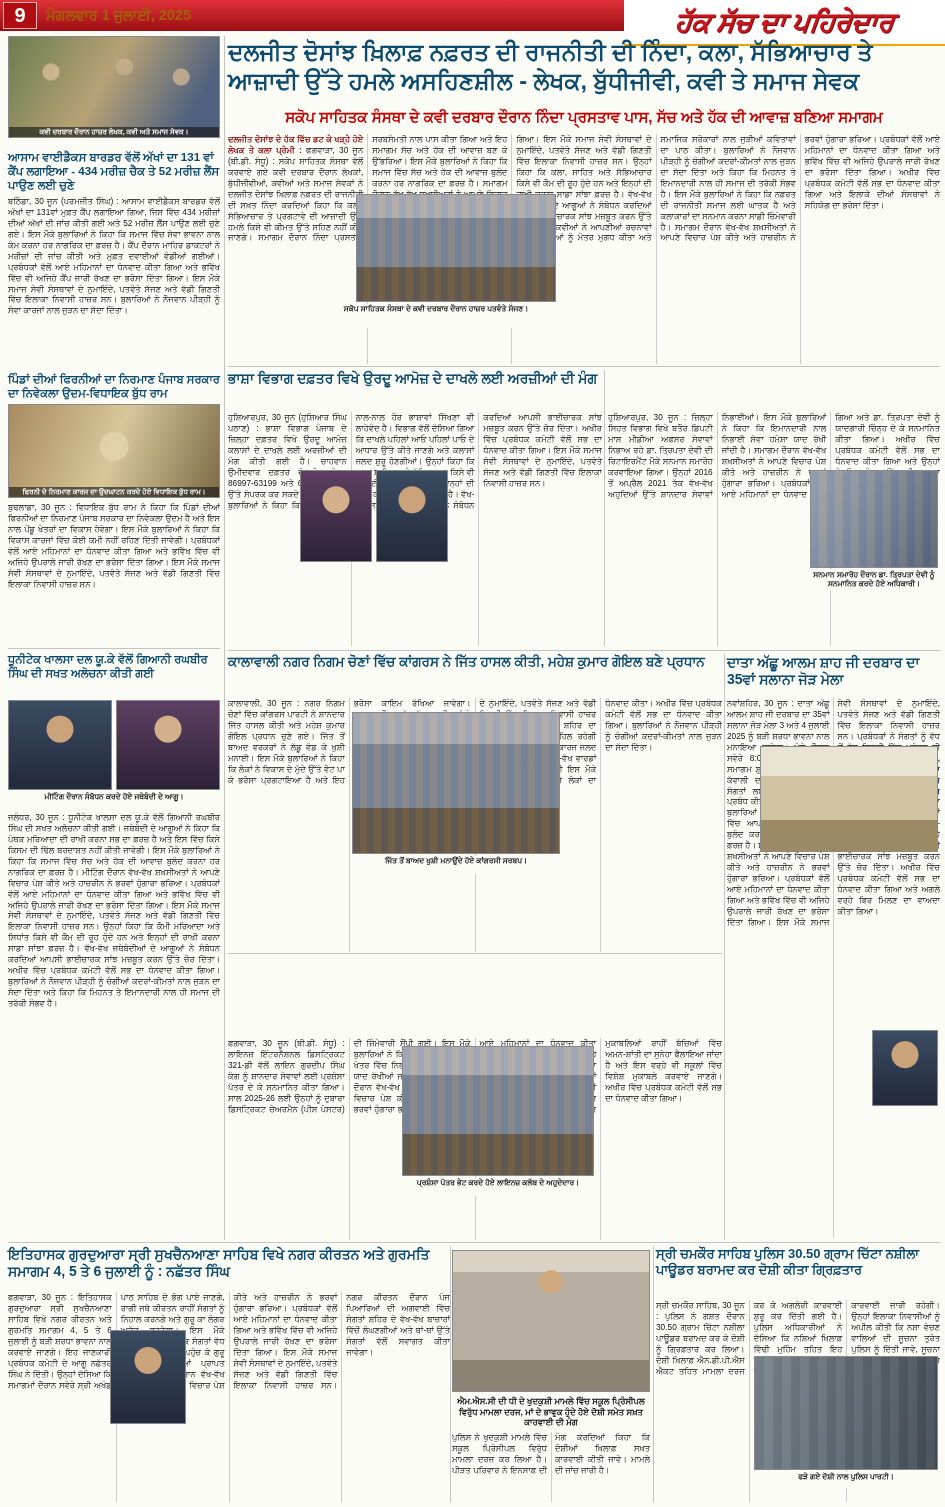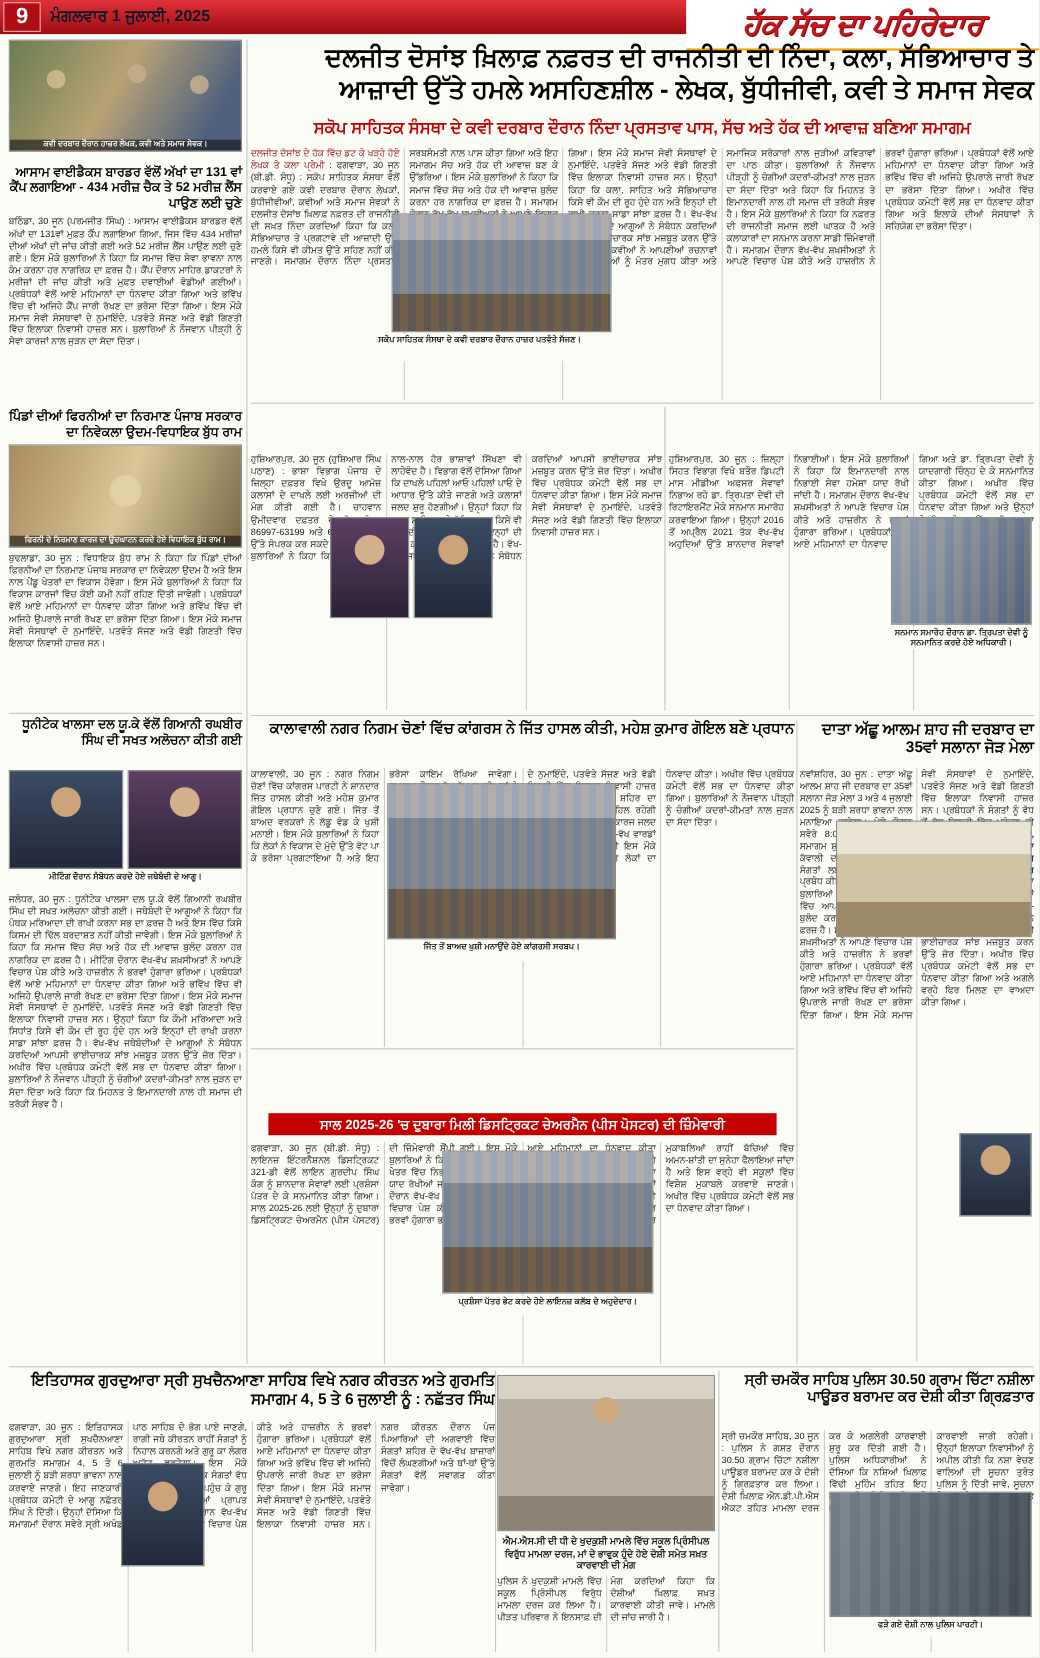--- a/index.html
+++ b/index.html
@@ -1,44 +1,44 @@
 <!DOCTYPE html>
 <html><head>
 <meta charset="utf-8">
 <style>
   *{margin:0;padding:0;box-sizing:border-box}
   html,body{background:#d9d9d4}
   body{font-family:"Liberation Sans","DejaVu Sans",sans-serif}
   #page{position:relative;width:945px;height:1507px;margin:0 auto;background:#fcfcf7;overflow:hidden}
   .abs{position:absolute}
-  .headline{font-weight:bold;color:#000000;text-align:right;line-height:1.22}
+  .headline{font-weight:bold;color:#0c4a6e;text-align:left;line-height:1.22}
   .body-text{font-size:8.3px;line-height:1.32;text-align:justify;color:#141414;overflow:hidden}
   .cols2{column-count:2;column-gap:8px;column-rule:1px solid #ccc}
   .cols3{column-count:3;column-gap:9px;column-rule:1px solid #ccc}
   .cols4{column-count:4;column-gap:9px;column-rule:1px solid #ccc}
   .cols5{column-count:5;column-gap:9px;column-rule:1px solid #ccc}
   .photo{position:absolute;border:1px solid #8a8a8a;overflow:hidden;z-index:3}
   .photo .ovl-cap{position:absolute;left:0;right:0;bottom:0;background:rgba(20,20,20,.62);color:#fff;
     font-size:7px;font-weight:bold;text-align:center;padding:1px 2px;line-height:1.2}
   .caption{font-size:7.5px;font-weight:bold;text-align:center;line-height:1.25;color:#111;background:#fcfcf7;z-index:3}
   .vline{position:absolute;width:1px;background:#c4c4c0;z-index:1}
   .hline{position:absolute;height:1px;background:#c4c4c0;z-index:1}
   
   .header-bar{position:absolute;left:0;top:0;width:624px;height:31px;
     background:linear-gradient(#e03238,#9c0d12)}
   .pagenum{position:absolute;left:3px;top:2px;width:34px;height:27px;background:#b00d12;border:1px solid #f3b3b5;
     color:#fff;font-weight:bold;font-size:20px;text-align:center;line-height:25px}
-  .pagedate{position:absolute;left:46px;top:7px;color:#0f172a;font-weight:bold;font-size:14.5px}
+  .pagedate{position:absolute;left:46px;top:7px;color:#a16207;font-weight:bold;font-size:14.5px}
   .masthead-box{position:absolute;left:624px;top:0;width:321px;height:46px;background:#fff;
     display:flex;align-items:center;justify-content:center;border-bottom:2px solid #f5a300}
   .masthead{font-family:"Liberation Serif","DejaVu Serif",serif;font-style:italic;font-weight:bold;
     font-size:27px;color:#c8161d;transform:skewX(-6deg);text-shadow:1px 1px 0 #7c0b0f;white-space:nowrap}
   .red-banner{position:absolute;background:#c40000;color:#fff;font-weight:bold;font-size:12px;
     text-align:center;line-height:20px;z-index:2}
-  .kicker{font-weight:normal;color:#8c0a0e}
+  .kicker{font-weight:bold;color:#8c0a0e}
   .inline-subhead{font-weight:bold;color:#17247e}
   
   .ph-crowd{background:radial-gradient(circle at 20% 35%,rgba(215,190,150,.8) 8px,transparent 9px),
             radial-gradient(circle at 55% 30%,rgba(200,175,140,.8) 8px,transparent 9px),
             radial-gradient(circle at 82% 40%,rgba(205,180,145,.8) 8px,transparent 9px),
             linear-gradient(120deg,#6b7d4f,#b8a275 45%,#4f617f 85%)}
   .ph-group{background:repeating-linear-gradient(90deg,rgba(40,50,78,.32) 0 7px,rgba(96,72,48,.32) 7px 14px),
             linear-gradient(#d8dde6 0 22%,#9aa7b8 22% 68%,#7a6a52 68%)}
   .ph-stage{background:radial-gradient(circle at 50% 45%,rgba(230,215,170,.7) 14px,transparent 15px),
             linear-gradient(110deg,#a88c5f,#d9c79a 50%,#7c6a45)}
@@ -81,20 +81,21 @@
 
   <div class="abs headline" style="left:8px;top:150px;width:212px;font-size:11.5px">ਆਸਾਮ ਵਾਈਡੈਕਸ ਬਾਰਡਰ ਵੱਲੋਂ ਅੱਖਾਂ ਦਾ 131 ਵਾਂ ਕੈਂਪ ਲਗਾਇਆ - 434 ਮਰੀਜ਼ ਚੈਕ ਤੇ 52 ਮਰੀਜ਼ ਲੈਂਸ ਪਾਉਣ ਲਈ ਚੁਣੇ</div>
   <div class="abs body-text" style="left:8px;top:196px;width:212px;height:172px">ਬਠਿੰਡਾ, 30 ਜੂਨ (ਪਰਮਜੀਤ ਸਿੰਘ) : ਆਸਾਮ ਵਾਈਡੈਕਸ ਬਾਰਡਰ ਵੱਲੋਂ ਅੱਖਾਂ ਦਾ 131ਵਾਂ ਮੁਫ਼ਤ ਕੈਂਪ ਲਗਾਇਆ ਗਿਆ, ਜਿਸ ਵਿੱਚ 434 ਮਰੀਜ਼ਾਂ ਦੀਆਂ ਅੱਖਾਂ ਦੀ ਜਾਂਚ ਕੀਤੀ ਗਈ ਅਤੇ 52 ਮਰੀਜ਼ ਲੈਂਸ ਪਾਉਣ ਲਈ ਚੁਣੇ ਗਏ। ਇਸ ਮੌਕੇ ਬੁਲਾਰਿਆਂ ਨੇ ਕਿਹਾ ਕਿ ਸਮਾਜ ਵਿੱਚ ਸੇਵਾ ਭਾਵਨਾ ਨਾਲ ਕੰਮ ਕਰਨਾ ਹਰ ਨਾਗਰਿਕ ਦਾ ਫ਼ਰਜ਼ ਹੈ। ਕੈਂਪ ਦੌਰਾਨ ਮਾਹਿਰ ਡਾਕਟਰਾਂ ਨੇ ਮਰੀਜ਼ਾਂ ਦੀ ਜਾਂਚ ਕੀਤੀ ਅਤੇ ਮੁਫ਼ਤ ਦਵਾਈਆਂ ਵੰਡੀਆਂ ਗਈਆਂ। ਪ੍ਰਬੰਧਕਾਂ ਵੱਲੋਂ ਆਏ ਮਹਿਮਾਨਾਂ ਦਾ ਧੰਨਵਾਦ ਕੀਤਾ ਗਿਆ ਅਤੇ ਭਵਿੱਖ ਵਿੱਚ ਵੀ ਅਜਿਹੇ ਕੈਂਪ ਜਾਰੀ ਰੱਖਣ ਦਾ ਭਰੋਸਾ ਦਿੱਤਾ ਗਿਆ। ਇਸ ਮੌਕੇ ਸਮਾਜ ਸੇਵੀ ਸੰਸਥਾਵਾਂ ਦੇ ਨੁਮਾਇੰਦੇ, ਪਤਵੰਤੇ ਸੱਜਣ ਅਤੇ ਵੱਡੀ ਗਿਣਤੀ ਵਿੱਚ ਇਲਾਕਾ ਨਿਵਾਸੀ ਹਾਜ਼ਰ ਸਨ। ਬੁਲਾਰਿਆਂ ਨੇ ਨੌਜਵਾਨ ਪੀੜ੍ਹੀ ਨੂੰ ਸੇਵਾ ਕਾਰਜਾਂ ਨਾਲ ਜੁੜਨ ਦਾ ਸੱਦਾ ਦਿੱਤਾ।</div>
 
   <div class="abs headline" style="left:8px;top:372px;width:212px;font-size:11.5px">ਪਿੰਡਾਂ ਦੀਆਂ ਫਿਰਨੀਆਂ ਦਾ ਨਿਰਮਾਣ ਪੰਜਾਬ ਸਰਕਾਰ ਦਾ ਨਿਵੇਕਲਾ ਉਦਮ-ਵਿਧਾਇਕ ਬੁੱਧ ਰਾਮ</div>
   <div class="photo ph-stage" style="left:8px;top:404px;width:212px;height:94px">
     <div class="ovl-cap">ਫਿਰਨੀ ਦੇ ਨਿਰਮਾਣ ਕਾਰਜ ਦਾ ਉਦਘਾਟਨ ਕਰਦੇ ਹੋਏ ਵਿਧਾਇਕ ਬੁੱਧ ਰਾਮ।</div>
   </div>
   <div class="abs body-text" style="left:8px;top:502px;width:212px;height:144px">ਬੁਢਲਾਡਾ, 30 ਜੂਨ : ਵਿਧਾਇਕ ਬੁੱਧ ਰਾਮ ਨੇ ਕਿਹਾ ਕਿ ਪਿੰਡਾਂ ਦੀਆਂ ਫਿਰਨੀਆਂ ਦਾ ਨਿਰਮਾਣ ਪੰਜਾਬ ਸਰਕਾਰ ਦਾ ਨਿਵੇਕਲਾ ਉਦਮ ਹੈ ਅਤੇ ਇਸ ਨਾਲ ਪੇਂਡੂ ਖੇਤਰਾਂ ਦਾ ਵਿਕਾਸ ਹੋਵੇਗਾ। ਇਸ ਮੌਕੇ ਬੁਲਾਰਿਆਂ ਨੇ ਕਿਹਾ ਕਿ ਵਿਕਾਸ ਕਾਰਜਾਂ ਵਿੱਚ ਕੋਈ ਕਮੀ ਨਹੀਂ ਰਹਿਣ ਦਿੱਤੀ ਜਾਵੇਗੀ। ਪ੍ਰਬੰਧਕਾਂ ਵੱਲੋਂ ਆਏ ਮਹਿਮਾਨਾਂ ਦਾ ਧੰਨਵਾਦ ਕੀਤਾ ਗਿਆ ਅਤੇ ਭਵਿੱਖ ਵਿੱਚ ਵੀ ਅਜਿਹੇ ਉਪਰਾਲੇ ਜਾਰੀ ਰੱਖਣ ਦਾ ਭਰੋਸਾ ਦਿੱਤਾ ਗਿਆ। ਇਸ ਮੌਕੇ ਸਮਾਜ ਸੇਵੀ ਸੰਸਥਾਵਾਂ ਦੇ ਨੁਮਾਇੰਦੇ, ਪਤਵੰਤੇ ਸੱਜਣ ਅਤੇ ਵੱਡੀ ਗਿਣਤੀ ਵਿੱਚ ਇਲਾਕਾ ਨਿਵਾਸੀ ਹਾਜ਼ਰ ਸਨ।</div>
 
+  <div class="abs headline" style="left:228px;top:370px;width:374px;font-size:14px">ਭਾਸ਼ਾ ਵਿਭਾਗ ਦਫ਼ਤਰ ਵਿਖੇ ਉਰਦੂ ਆਮੋਜ਼ ਦੇ ਦਾਖਲੇ ਲਈ ਅਰਜ਼ੀਆਂ ਦੀ ਮੰਗ</div>
   <div class="abs body-text cols3" style="left:228px;top:412px;width:374px;height:234px">ਹੁਸ਼ਿਆਰਪੁਰ, 30 ਜੂਨ (ਹੁਸ਼ਿਆਰ ਸਿੰਘ ਪਠਾਣ) : ਭਾਸ਼ਾ ਵਿਭਾਗ ਪੰਜਾਬ ਦੇ ਜ਼ਿਲ੍ਹਾ ਦਫ਼ਤਰ ਵਿਖੇ ਉਰਦੂ ਆਮੋਜ਼ ਕਲਾਸਾਂ ਦੇ ਦਾਖਲੇ ਲਈ ਅਰਜ਼ੀਆਂ ਦੀ ਮੰਗ ਕੀਤੀ ਗਈ ਹੈ। ਚਾਹਵਾਨ ਉਮੀਦਵਾਰ ਦਫ਼ਤਰ ਦੇ ਫੋਨ ਨੰਬਰ 86997-63199 ਅਤੇ 62395-75966 ਉੱਤੇ ਸੰਪਰਕ ਕਰ ਸਕਦੇ ਹਨ। ਇਸ ਮੌਕੇ ਬੁਲਾਰਿਆਂ ਨੇ ਕਿਹਾ ਕਿ ਮਾਤ ਭਾਸ਼ਾ ਦੇ ਨਾਲ-ਨਾਲ ਹੋਰ ਭਾਸ਼ਾਵਾਂ ਸਿੱਖਣਾ ਵੀ ਲਾਹੇਵੰਦ ਹੈ। ਵਿਭਾਗ ਵੱਲੋਂ ਦੱਸਿਆ ਗਿਆ ਕਿ ਦਾਖਲੇ ਪਹਿਲਾਂ ਆਓ ਪਹਿਲਾਂ ਪਾਓ ਦੇ ਆਧਾਰ ਉੱਤੇ ਕੀਤੇ ਜਾਣਗੇ ਅਤੇ ਕਲਾਸਾਂ ਜਲਦ ਸ਼ੁਰੂ ਹੋਣਗੀਆਂ। ਉਨ੍ਹਾਂ ਕਿਹਾ ਕਿ ਕਲਾ, ਸਾਹਿਤ ਅਤੇ ਸੱਭਿਆਚਾਰ ਕਿਸੇ ਵੀ ਕੌਮ ਦੀ ਰੂਹ ਹੁੰਦੇ ਹਨ ਅਤੇ ਇਨ੍ਹਾਂ ਦੀ ਰਾਖੀ ਕਰਨਾ ਸਾਡਾ ਸਾਂਝਾ ਫ਼ਰਜ਼ ਹੈ। ਵੱਖ-ਵੱਖ ਜਥੇਬੰਦੀਆਂ ਦੇ ਆਗੂਆਂ ਨੇ ਸੰਬੋਧਨ ਕਰਦਿਆਂ ਆਪਸੀ ਭਾਈਚਾਰਕ ਸਾਂਝ ਮਜ਼ਬੂਤ ਕਰਨ ਉੱਤੇ ਜ਼ੋਰ ਦਿੱਤਾ। ਅਖੀਰ ਵਿੱਚ ਪ੍ਰਬੰਧਕ ਕਮੇਟੀ ਵੱਲੋਂ ਸਭ ਦਾ ਧੰਨਵਾਦ ਕੀਤਾ ਗਿਆ। ਇਸ ਮੌਕੇ ਸਮਾਜ ਸੇਵੀ ਸੰਸਥਾਵਾਂ ਦੇ ਨੁਮਾਇੰਦੇ, ਪਤਵੰਤੇ ਸੱਜਣ ਅਤੇ ਵੱਡੀ ਗਿਣਤੀ ਵਿੱਚ ਇਲਾਕਾ ਨਿਵਾਸੀ ਹਾਜ਼ਰ ਸਨ।</div>
   <div class="photo ph-portrait2" style="left:300px;top:470px;width:72px;height:92px"></div>
   <div class="photo ph-portrait" style="left:376px;top:470px;width:72px;height:92px"></div>
 
   <div class="abs body-text cols3" style="left:608px;top:412px;width:332px;height:234px">ਹੁਸ਼ਿਆਰਪੁਰ, 30 ਜੂਨ : ਜ਼ਿਲ੍ਹਾ ਸਿਹਤ ਵਿਭਾਗ ਵਿਖੇ ਬਤੌਰ ਡਿਪਟੀ ਮਾਸ ਮੀਡੀਆ ਅਫਸਰ ਸੇਵਾਵਾਂ ਨਿਭਾਅ ਰਹੇ ਡਾ. ਤ੍ਰਿਪਤਾ ਦੇਵੀ ਦੀ ਰਿਟਾਇਰਮੈਂਟ ਮੌਕੇ ਸਨਮਾਨ ਸਮਾਰੋਹ ਕਰਵਾਇਆ ਗਿਆ। ਉਨ੍ਹਾਂ 2016 ਤੋਂ ਅਪ੍ਰੈਲ 2021 ਤੱਕ ਵੱਖ-ਵੱਖ ਅਹੁਦਿਆਂ ਉੱਤੇ ਸ਼ਾਨਦਾਰ ਸੇਵਾਵਾਂ ਨਿਭਾਈਆਂ। ਇਸ ਮੌਕੇ ਬੁਲਾਰਿਆਂ ਨੇ ਕਿਹਾ ਕਿ ਇਮਾਨਦਾਰੀ ਨਾਲ ਨਿਭਾਈ ਸੇਵਾ ਹਮੇਸ਼ਾ ਯਾਦ ਰੱਖੀ ਜਾਂਦੀ ਹੈ। ਸਮਾਗਮ ਦੌਰਾਨ ਵੱਖ-ਵੱਖ ਸ਼ਖ਼ਸੀਅਤਾਂ ਨੇ ਆਪਣੇ ਵਿਚਾਰ ਪੇਸ਼ ਕੀਤੇ ਅਤੇ ਹਾਜ਼ਰੀਨ ਨੇ ਭਰਵਾਂ ਹੁੰਗਾਰਾ ਭਰਿਆ। ਪ੍ਰਬੰਧਕਾਂ ਵੱਲੋਂ ਆਏ ਮਹਿਮਾਨਾਂ ਦਾ ਧੰਨਵਾਦ ਕੀਤਾ ਗਿਆ ਅਤੇ ਡਾ. ਤ੍ਰਿਪਤਾ ਦੇਵੀ ਨੂੰ ਯਾਦਗਾਰੀ ਚਿੰਨ੍ਹ ਦੇ ਕੇ ਸਨਮਾਨਿਤ ਕੀਤਾ ਗਿਆ। ਅਖੀਰ ਵਿੱਚ ਪ੍ਰਬੰਧਕ ਕਮੇਟੀ ਵੱਲੋਂ ਸਭ ਦਾ ਧੰਨਵਾਦ ਕੀਤਾ ਗਿਆ ਅਤੇ ਉਨ੍ਹਾਂ ਦੇ ਸਿਹਤਮੰਦ ਭਵਿੱਖ ਦੀ ਕਾਮਨਾ ਕੀਤੀ ਗਈ।</div>
   <div class="photo ph-office" style="left:810px;top:470px;width:128px;height:98px"></div>
   <div class="abs caption" style="left:810px;top:570px;width:128px;height:20px">ਸਨਮਾਨ ਸਮਾਰੋਹ ਦੌਰਾਨ ਡਾ. ਤ੍ਰਿਪਤਾ ਦੇਵੀ ਨੂੰ ਸਨਮਾਨਿਤ ਕਰਦੇ ਹੋਏ ਅਧਿਕਾਰੀ।</div>
 
   <div class="abs headline" style="left:8px;top:652px;width:212px;font-size:11.5px">ਧੂਨੀਟੇਕ ਖਾਲਸਾ ਦਲ ਯੂ.ਕੇ ਵੱਲੋਂ ਗਿਆਨੀ ਰਘਬੀਰ ਸਿੰਘ ਦੀ ਸਖਤ ਅਲੋਚਨਾ ਕੀਤੀ ਗਈ</div>
   <div class="photo ph-portrait" style="left:8px;top:700px;width:104px;height:90px"></div>
@@ -109,21 +110,20 @@
 
   <div class="abs headline" style="left:727px;top:654px;width:213px;font-size:14px">ਦਾਤਾ ਅੱਛੂ ਆਲਮ ਸ਼ਾਹ ਜੀ ਦਰਬਾਰ ਦਾ 35ਵਾਂ ਸਲਾਨਾ ਜੋੜ ਮੇਲਾ</div>
   <div class="abs body-text cols2" style="left:727px;top:698px;width:213px;height:540px">
     <span>ਨਵਾਂਸ਼ਹਿਰ, 30 ਜੂਨ : ਦਾਤਾ ਅੱਛੂ ਆਲਮ ਸ਼ਾਹ ਜੀ ਦਰਬਾਰ ਦਾ 35ਵਾਂ ਸਲਾਨਾ ਜੋੜ ਮੇਲਾ 3 ਅਤੇ 4 ਜੁਲਾਈ 2025 ਨੂੰ ਬੜੀ ਸ਼ਰਧਾ ਭਾਵਨਾ ਨਾਲ ਮਨਾਇਆ ਜਾਵੇਗਾ। ਮੇਲੇ ਦੌਰਾਨ ਸਵੇਰੇ 8:00 ਵਜੇ ਤੋਂ ਧਾਰਮਿਕ ਸਮਾਗਮ ਸ਼ੁਰੂ ਹੋਣਗੇ ਅਤੇ ਰਾਤ ਨੂੰ ਕੱਵਾਲੀ ਦਾ ਪ੍ਰੋਗਰਾਮ ਹੋਵੇਗਾ। ਸੰਗਤਾਂ ਲਈ ਲੰਗਰ ਦਾ ਵਿਸ਼ੇਸ਼ ਪ੍ਰਬੰਧ ਕੀਤਾ ਗਿਆ ਹੈ। ਇਸ ਮੌਕੇ ਬੁਲਾਰਿਆਂ ਨੇ ਕਿਹਾ ਕਿ ਸਮਾਜ ਵਿੱਚ ਆਪਸੀ ਭਾਈਚਾਰਕ ਸਾਂਝ ਬੁਲੰਦ ਕਰਨਾ ਹਰ ਨਾਗਰਿਕ ਦਾ ਫ਼ਰਜ਼ ਹੈ। ਸਮਾਗਮ ਦੌਰਾਨ ਵੱਖ-ਵੱਖ ਸ਼ਖ਼ਸੀਅਤਾਂ ਨੇ ਆਪਣੇ ਵਿਚਾਰ ਪੇਸ਼ ਕੀਤੇ ਅਤੇ ਹਾਜ਼ਰੀਨ ਨੇ ਭਰਵਾਂ ਹੁੰਗਾਰਾ ਭਰਿਆ। ਪ੍ਰਬੰਧਕਾਂ ਵੱਲੋਂ ਆਏ ਮਹਿਮਾਨਾਂ ਦਾ ਧੰਨਵਾਦ ਕੀਤਾ ਗਿਆ ਅਤੇ ਭਵਿੱਖ ਵਿੱਚ ਵੀ ਅਜਿਹੇ ਉਪਰਾਲੇ ਜਾਰੀ ਰੱਖਣ ਦਾ ਭਰੋਸਾ ਦਿੱਤਾ ਗਿਆ। ਇਸ ਮੌਕੇ ਸਮਾਜ ਸੇਵੀ ਸੰਸਥਾਵਾਂ ਦੇ ਨੁਮਾਇੰਦੇ, ਪਤਵੰਤੇ ਸੱਜਣ ਅਤੇ ਵੱਡੀ ਗਿਣਤੀ ਵਿੱਚ ਇਲਾਕਾ ਨਿਵਾਸੀ ਹਾਜ਼ਰ ਸਨ। ਪ੍ਰਬੰਧਕਾਂ ਨੇ ਸੰਗਤਾਂ ਨੂੰ ਵੱਧ ਤੋਂ ਵੱਧ ਗਿਣਤੀ ਵਿੱਚ ਪਹੁੰਚਣ ਦੀ ਅਪੀਲ ਕੀਤੀ। </span>
     <b class="inline-subhead">ਕਾਂਗਰਸ, ਭਾਜਪਾ, ਅਕਾਲੀ ਅਤੇ ਆਪ ਨੇ ਹਮੇਸ਼ਾ ਬਾਬਾ ਸਾਹਿਬ ਦੇ ਨਾਮ ਤੇ ਬਹੁਜਨ ਸਮਾਜ ਨੂੰ ਗੁੰਮਰਾਹ ਕੀਤਾ : ਠੇਕੇਦਾਰ ਭਗਵਾਨ ਦਾਸ ਸਿੰਧੂ</b>
     <span> ਉਨ੍ਹਾਂ ਕਿਹਾ ਕਿ ਬਹੁਜਨ ਸਮਾਜ ਨੂੰ ਆਪਣੇ ਹੱਕਾਂ ਪ੍ਰਤੀ ਜਾਗਰੂਕ ਹੋਣਾ ਪਵੇਗਾ। ਵੱਖ-ਵੱਖ ਜਥੇਬੰਦੀਆਂ ਦੇ ਆਗੂਆਂ ਨੇ ਸੰਬੋਧਨ ਕਰਦਿਆਂ ਆਪਸੀ ਭਾਈਚਾਰਕ ਸਾਂਝ ਮਜ਼ਬੂਤ ਕਰਨ ਉੱਤੇ ਜ਼ੋਰ ਦਿੱਤਾ। ਅਖੀਰ ਵਿੱਚ ਪ੍ਰਬੰਧਕ ਕਮੇਟੀ ਵੱਲੋਂ ਸਭ ਦਾ ਧੰਨਵਾਦ ਕੀਤਾ ਗਿਆ ਅਤੇ ਅਗਲੇ ਵਰ੍ਹੇ ਫਿਰ ਮਿਲਣ ਦਾ ਵਾਅਦਾ ਕੀਤਾ ਗਿਆ।</span>
   </div>
   <div class="photo ph-building" style="left:760px;top:746px;width:178px;height:106px"></div>
   <div class="photo ph-portrait" style="left:872px;top:1030px;width:66px;height:76px"></div>
 
-  <div class="red-banner" style="left:244px;top:1012px;width:462px;height:20px">ਸਾਲ 2025-26 'ਚ ਦੁਬਾਰਾ ਮਿਲੀ ਡਿਸਟ੍ਰਿਕਟ ਚੇਅਰਮੈਨ (ਪੀਸ ਪੋਸਟਰ) ਦੀ ਜ਼ਿੰਮੇਵਾਰੀ</div>
   <div class="abs body-text cols4" style="left:228px;top:1038px;width:494px;height:202px">ਫਗਵਾੜਾ, 30 ਜੂਨ (ਬੀ.ਡੀ. ਸੰਧੂ) : ਲਾਇਨਜ਼ ਇੰਟਰਨੈਸ਼ਨਲ ਡਿਸਟ੍ਰਿਕਟ 321-ਡੀ ਵੱਲੋਂ ਲਾਇਨ ਗੁਰਦੀਪ ਸਿੰਘ ਕੰਗ ਨੂੰ ਸ਼ਾਨਦਾਰ ਸੇਵਾਵਾਂ ਲਈ ਪ੍ਰਸ਼ੰਸਾ ਪੱਤਰ ਦੇ ਕੇ ਸਨਮਾਨਿਤ ਕੀਤਾ ਗਿਆ। ਸਾਲ 2025-26 ਲਈ ਉਨ੍ਹਾਂ ਨੂੰ ਦੁਬਾਰਾ ਡਿਸਟ੍ਰਿਕਟ ਚੇਅਰਮੈਨ (ਪੀਸ ਪੋਸਟਰ) ਦੀ ਜ਼ਿੰਮੇਵਾਰੀ ਸੌਂਪੀ ਗਈ। ਇਸ ਮੌਕੇ ਬੁਲਾਰਿਆਂ ਨੇ ਕਿਹਾ ਕਿ ਸਮਾਜ ਸੇਵਾ ਦੇ ਖੇਤਰ ਵਿੱਚ ਨਿਭਾਈਆਂ ਸੇਵਾਵਾਂ ਹਮੇਸ਼ਾ ਯਾਦ ਰੱਖੀਆਂ ਜਾਂਦੀਆਂ ਹਨ। ਸਮਾਗਮ ਦੌਰਾਨ ਵੱਖ-ਵੱਖ ਸ਼ਖ਼ਸੀਅਤਾਂ ਨੇ ਆਪਣੇ ਵਿਚਾਰ ਪੇਸ਼ ਕੀਤੇ ਅਤੇ ਹਾਜ਼ਰੀਨ ਨੇ ਭਰਵਾਂ ਹੁੰਗਾਰਾ ਭਰਿਆ। ਪ੍ਰਬੰਧਕਾਂ ਵੱਲੋਂ ਆਏ ਮਹਿਮਾਨਾਂ ਦਾ ਧੰਨਵਾਦ ਕੀਤਾ ਗਿਆ ਅਤੇ ਭਵਿੱਖ ਵਿੱਚ ਵੀ ਅਜਿਹੇ ਉਪਰਾਲੇ ਜਾਰੀ ਰੱਖਣ ਦਾ ਭਰੋਸਾ ਦਿੱਤਾ ਗਿਆ। ਇਸ ਮੌਕੇ ਸਮਾਜ ਸੇਵੀ ਸੰਸਥਾਵਾਂ ਦੇ ਨੁਮਾਇੰਦੇ, ਪਤਵੰਤੇ ਸੱਜਣ ਅਤੇ ਵੱਡੀ ਗਿਣਤੀ ਵਿੱਚ ਇਲਾਕਾ ਨਿਵਾਸੀ ਹਾਜ਼ਰ ਸਨ। ਉਨ੍ਹਾਂ ਕਿਹਾ ਕਿ ਪੀਸ ਪੋਸਟਰ ਮੁਕਾਬਲਿਆਂ ਰਾਹੀਂ ਬੱਚਿਆਂ ਵਿੱਚ ਅਮਨ-ਸ਼ਾਂਤੀ ਦਾ ਸੁਨੇਹਾ ਫੈਲਾਇਆ ਜਾਂਦਾ ਹੈ ਅਤੇ ਇਸ ਵਰ੍ਹੇ ਵੀ ਸਕੂਲਾਂ ਵਿੱਚ ਵਿਸ਼ੇਸ਼ ਮੁਕਾਬਲੇ ਕਰਵਾਏ ਜਾਣਗੇ। ਅਖੀਰ ਵਿੱਚ ਪ੍ਰਬੰਧਕ ਕਮੇਟੀ ਵੱਲੋਂ ਸਭ ਦਾ ਧੰਨਵਾਦ ਕੀਤਾ ਗਿਆ।</div>
   <div class="photo ph-group" style="left:402px;top:1046px;width:192px;height:130px"></div>
   <div class="abs caption" style="left:402px;top:1178px;width:192px;height:18px">ਪ੍ਰਸ਼ੰਸਾ ਪੱਤਰ ਭੇਟ ਕਰਦੇ ਹੋਏ ਲਾਇਨਜ਼ ਕਲੱਬ ਦੇ ਅਹੁਦੇਦਾਰ।</div>
 
   <div class="abs headline" style="left:8px;top:1246px;width:442px;font-size:14px">ਇਤਿਹਾਸਕ ਗੁਰਦੁਆਰਾ ਸ੍ਰੀ ਸੁਖਚੈਨਆਣਾ ਸਾਹਿਬ ਵਿਖੇ ਨਗਰ ਕੀਰਤਨ ਅਤੇ ਗੁਰਮਤਿ ਸਮਾਗਮ 4, 5 ਤੇ 6 ਜੁਲਾਈ ਨੂੰ : ਨਛੱਤਰ ਸਿੰਘ</div>
   <div class="abs body-text cols4" style="left:8px;top:1292px;width:442px;height:210px">ਫਗਵਾੜਾ, 30 ਜੂਨ : ਇਤਿਹਾਸਕ ਗੁਰਦੁਆਰਾ ਸ੍ਰੀ ਸੁਖਚੈਨਆਣਾ ਸਾਹਿਬ ਵਿਖੇ ਨਗਰ ਕੀਰਤਨ ਅਤੇ ਗੁਰਮਤਿ ਸਮਾਗਮ 4, 5 ਤੇ 6 ਜੁਲਾਈ ਨੂੰ ਬੜੀ ਸ਼ਰਧਾ ਭਾਵਨਾ ਨਾਲ ਕਰਵਾਏ ਜਾਣਗੇ। ਇਹ ਜਾਣਕਾਰੀ ਪ੍ਰਬੰਧਕ ਕਮੇਟੀ ਦੇ ਆਗੂ ਨਛੱਤਰ ਸਿੰਘ ਨੇ ਦਿੱਤੀ। ਉਨ੍ਹਾਂ ਦੱਸਿਆ ਕਿ ਸਮਾਗਮਾਂ ਦੌਰਾਨ ਸਵੇਰੇ ਸ੍ਰੀ ਅਖੰਡ ਪਾਠ ਸਾਹਿਬ ਦੇ ਭੋਗ ਪਾਏ ਜਾਣਗੇ, ਰਾਗੀ ਜਥੇ ਕੀਰਤਨ ਰਾਹੀਂ ਸੰਗਤਾਂ ਨੂੰ ਨਿਹਾਲ ਕਰਨਗੇ ਅਤੇ ਗੁਰੂ ਕਾ ਲੰਗਰ ਅਤੁੱਟ ਵਰਤੇਗਾ। ਇਸ ਮੌਕੇ ਬੁਲਾਰਿਆਂ ਨੇ ਕਿਹਾ ਕਿ ਸੰਗਤਾਂ ਵੱਧ ਤੋਂ ਵੱਧ ਗਿਣਤੀ ਵਿੱਚ ਪਹੁੰਚ ਕੇ ਗੁਰੂ ਘਰ ਦੀਆਂ ਖੁਸ਼ੀਆਂ ਪ੍ਰਾਪਤ ਕਰਨ। ਸਮਾਗਮ ਦੌਰਾਨ ਵੱਖ-ਵੱਖ ਸ਼ਖ਼ਸੀਅਤਾਂ ਨੇ ਆਪਣੇ ਵਿਚਾਰ ਪੇਸ਼ ਕੀਤੇ ਅਤੇ ਹਾਜ਼ਰੀਨ ਨੇ ਭਰਵਾਂ ਹੁੰਗਾਰਾ ਭਰਿਆ। ਪ੍ਰਬੰਧਕਾਂ ਵੱਲੋਂ ਆਏ ਮਹਿਮਾਨਾਂ ਦਾ ਧੰਨਵਾਦ ਕੀਤਾ ਗਿਆ ਅਤੇ ਭਵਿੱਖ ਵਿੱਚ ਵੀ ਅਜਿਹੇ ਉਪਰਾਲੇ ਜਾਰੀ ਰੱਖਣ ਦਾ ਭਰੋਸਾ ਦਿੱਤਾ ਗਿਆ। ਇਸ ਮੌਕੇ ਸਮਾਜ ਸੇਵੀ ਸੰਸਥਾਵਾਂ ਦੇ ਨੁਮਾਇੰਦੇ, ਪਤਵੰਤੇ ਸੱਜਣ ਅਤੇ ਵੱਡੀ ਗਿਣਤੀ ਵਿੱਚ ਇਲਾਕਾ ਨਿਵਾਸੀ ਹਾਜ਼ਰ ਸਨ। ਨਗਰ ਕੀਰਤਨ ਦੌਰਾਨ ਪੰਜ ਪਿਆਰਿਆਂ ਦੀ ਅਗਵਾਈ ਵਿੱਚ ਸੰਗਤਾਂ ਸ਼ਹਿਰ ਦੇ ਵੱਖ-ਵੱਖ ਬਾਜ਼ਾਰਾਂ ਵਿੱਚੋਂ ਲੰਘਣਗੀਆਂ ਅਤੇ ਥਾਂ-ਥਾਂ ਉੱਤੇ ਸੰਗਤਾਂ ਵੱਲੋਂ ਸਵਾਗਤ ਕੀਤਾ ਜਾਵੇਗਾ।</div>
   <div class="photo ph-portrait" style="left:110px;top:1330px;width:76px;height:94px"></div>
 
   <div class="photo ph-school" style="left:452px;top:1250px;width:198px;height:142px"></div>
   <div class="abs caption" style="left:452px;top:1396px;width:198px;height:34px;font-size:8.5px">ਐਮ.ਐਸ.ਸੀ ਦੀ ਧੀ ਦੇ ਖੁਦਕੁਸ਼ੀ ਮਾਮਲੇ ਵਿੱਚ ਸਕੂਲ ਪ੍ਰਿੰਸੀਪਲ ਵਿਰੁੱਧ ਮਾਮਲਾ ਦਰਜ, ਮਾਂ ਦੇ ਭਾਵੁਕ ਹੁੰਦੇ ਹੋਏ ਦੋਸ਼ੀ ਸਮੇਤ ਸਖ਼ਤ ਕਾਰਵਾਈ ਦੀ ਮੰਗ</div>

